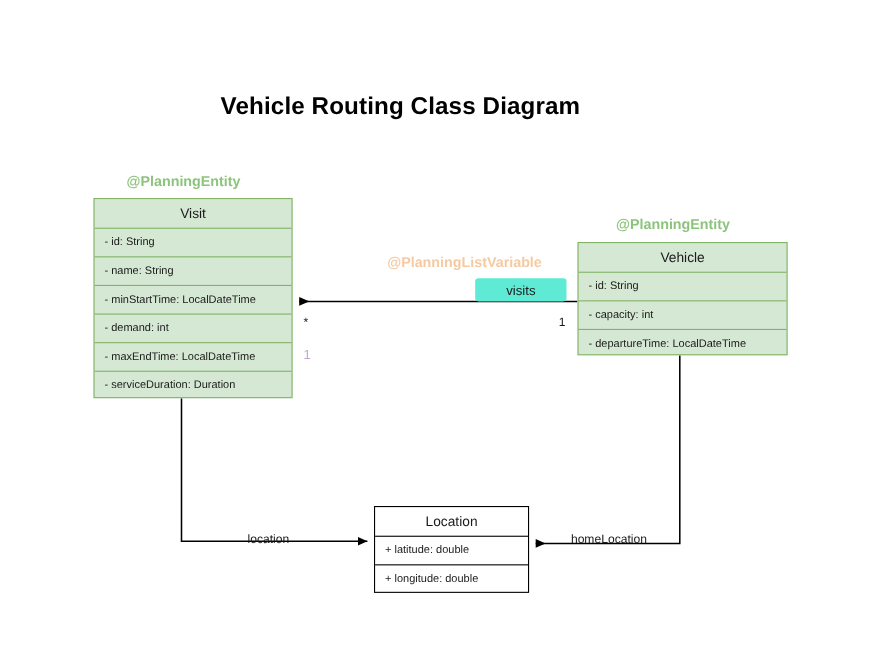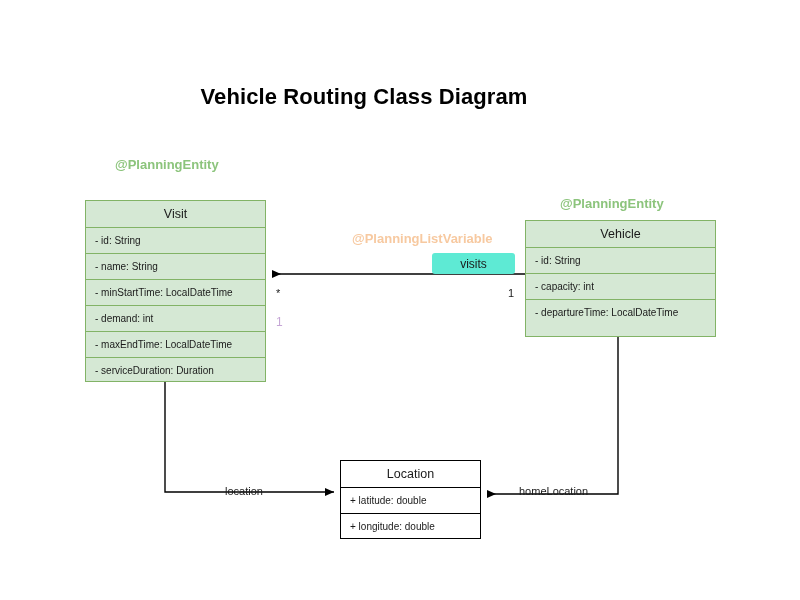--- a/index.html
+++ b/index.html
@@ -85,31 +85,30 @@
   .uml-class.plain .row:first-child {
     border-top: none;
   }
 
   
   #visit-class {
     left: 85px;
     top: 180px;
     width: 181px;
     height: 182px;
-    margin-top: 20px;
   }
   #visit-class .row { height: 26px; }
   #visit-class .row.attr { height: 26px; }
 
   
   #vehicle-class {
     left: 525px;
     top: 220px;
     width: 191px;
-    height: 117px;
+    height: 103px;
   }
   #vehicle-class .row { height: 26px; }
 
   
   #location-class {
     left: 340px;
     top: 460px;
     width: 141px;
     height: 79px;
   }

